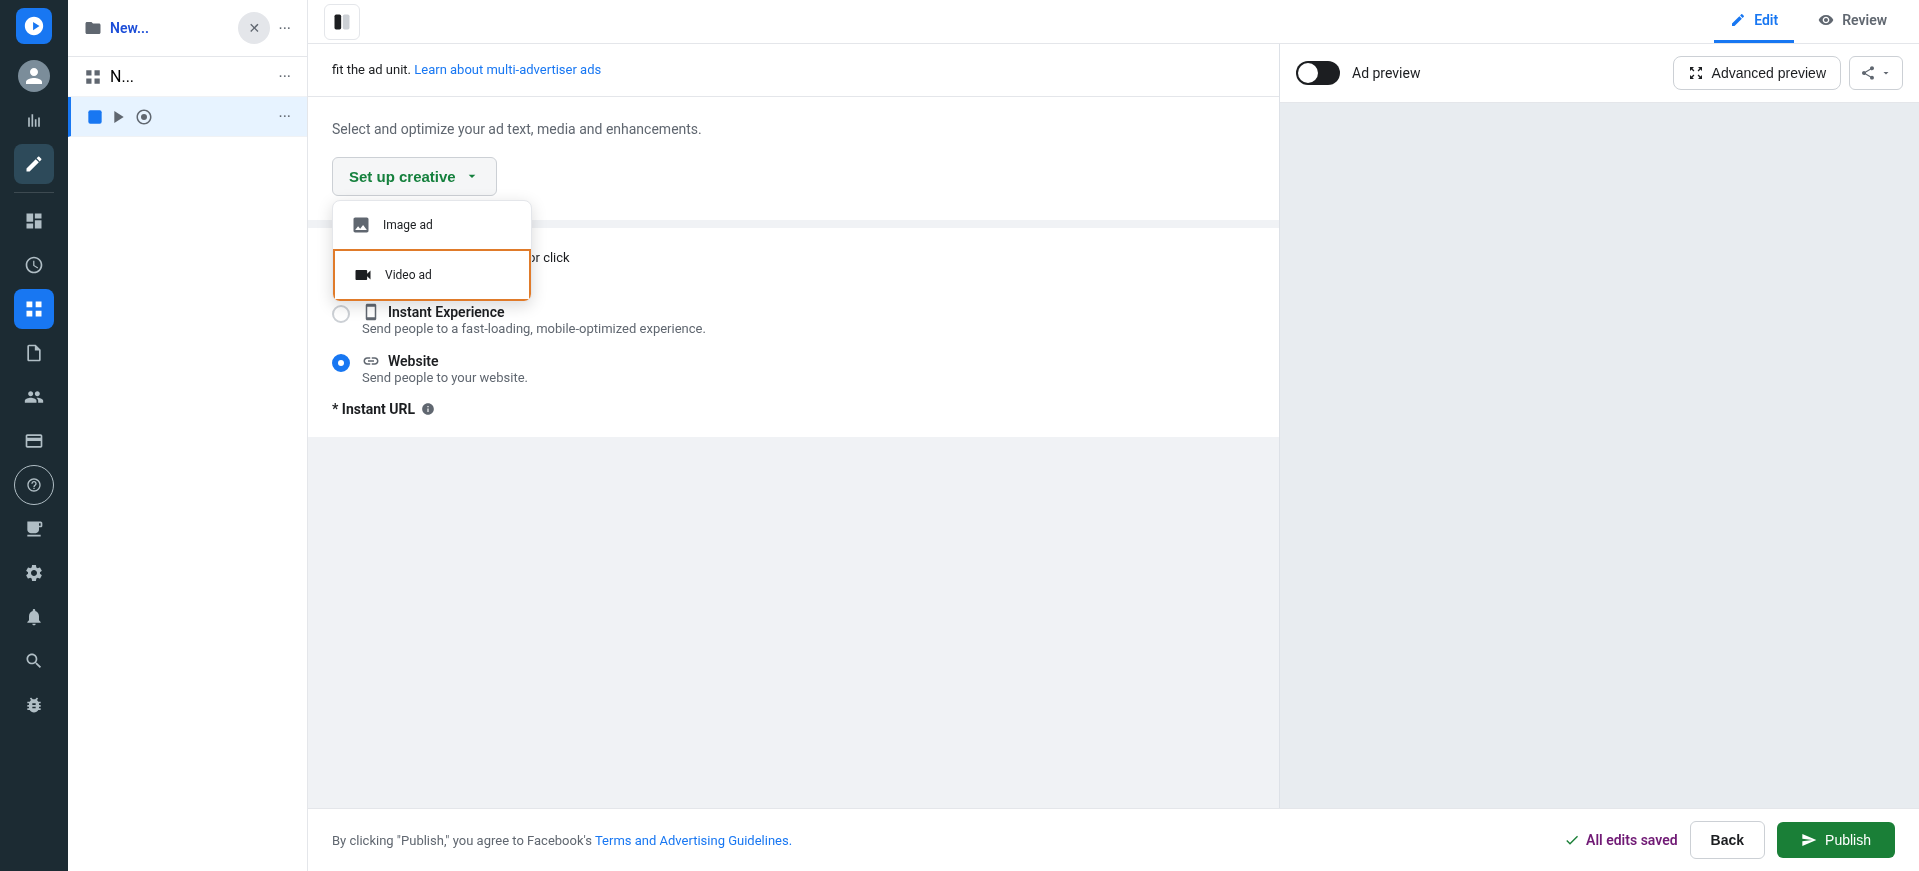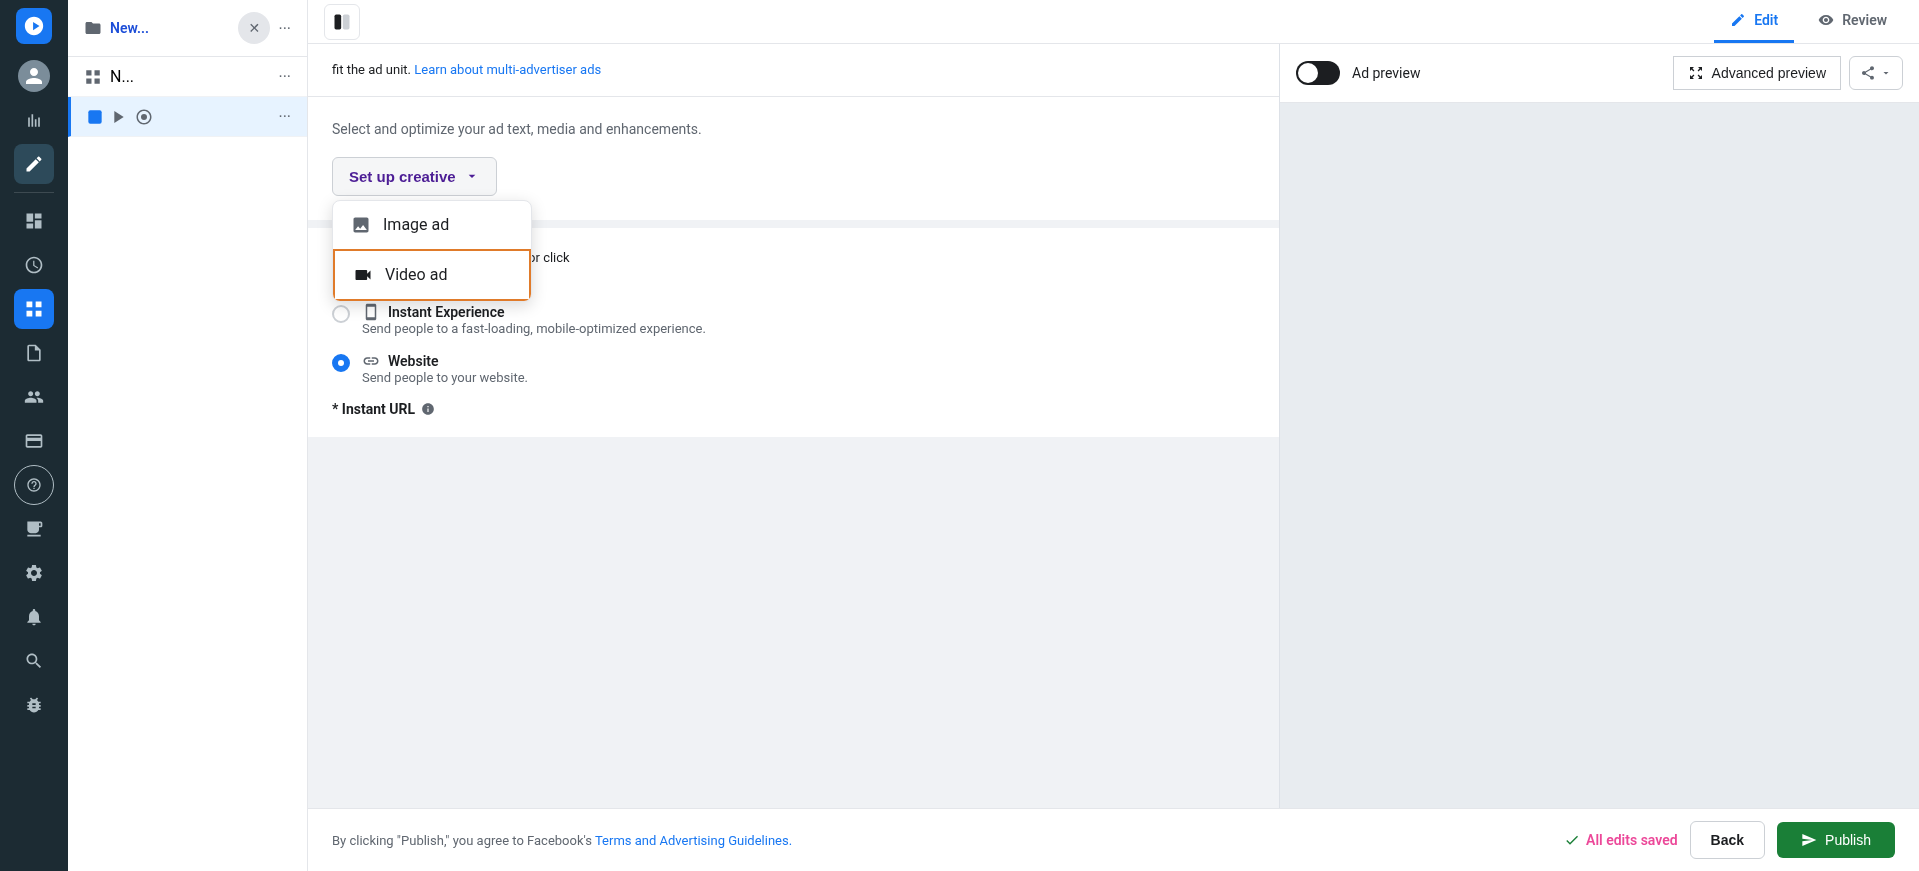--- a/index.html
+++ b/index.html
@@ -141,42 +141,42 @@
     }
 
     
     .setup-creative-btn {
       display: flex; align-items: center; gap: 8px;
       padding: 10px 16px;
       border: 1px solid #ccd0d5;
       border-radius: 6px;
       background: #f5f6f7;
       cursor: pointer;
-      font-size: 15px; font-weight: 600; color: #4c1d95;
+      font-size: 15px; font-weight: 600; color: #15803d;
       position: relative;
     }
 
     
     .dropdown-menu {
       position: absolute;
       top: calc(100% + 4px);
       left: 0;
       background: white;
       border: 1px solid #e4e6ea;
       border-radius: 8px;
       box-shadow: 0 4px 16px rgba(0,0,0,0.15);
       z-index: 100;
       min-width: 200px;
       overflow: hidden;
     }
     .dropdown-item {
       display: flex; align-items: center; gap: 10px;
       padding: 12px 16px;
       cursor: pointer;
-      font-size: 16px; color: #1c1e21;
+      font-size: 12px; color: #1c1e21;
     }
     .dropdown-item.highlighted {
       border: 2px solid #e07b2a;
       background: white;
     }
     .dropdown-item-icon {
       width: 24px; height: 24px;
       display: flex; align-items: center; justify-content: center;
       font-size: 16px;
     }
@@ -257,21 +257,21 @@
       border-radius: 50%;
       position: absolute;
       top: 2px; left: 2px;
     }
     .ad-preview-label { font-size: 14px; color: #1c1e21; }
 
     .advanced-preview-btn {
       display: flex; align-items: center; gap: 8px;
       padding: 8px 14px;
       border: 1px solid #ccd0d5;
-      border-radius: 0;
+      border-radius: 8px;
       background: white;
       cursor: pointer;
       font-size: 14px; color: #1c1e21;
     }
     .share-btn {
       display: flex; align-items: center; gap: 4px;
       padding: 8px 10px;
       border: 1px solid #ccd0d5;
       border-radius: 6px;
       background: white;
@@ -327,21 +327,21 @@
       padding: 10px 24px;
       border: none;
       border-radius: 6px;
       background: #1a7f37;
       cursor: pointer;
       font-size: 14px; font-weight: 400; color: white;
       display: flex; align-items: center; gap: 8px;
     }
     .saved-status {
       display: flex; align-items: center; gap: 6px;
-      font-size: 14px; color: #ec4899; font-weight: 600;
+      font-size: 14px; color: #701a75; font-weight: 600;
     }
   </style>
 </head>
 <body>
 
 <div class="sidebar">
   <div class="sidebar-logo">
     <svg viewBox="0 0 24 24" fill="white">
         <path d="M12 2C6.477 2 2 6.477 2 12s4.477 10 10 10 10-4.477 10-10S17.523 2 12 2zm-1 14.5v-9l7 4.5-7 4.5z"></path>
       </svg>

